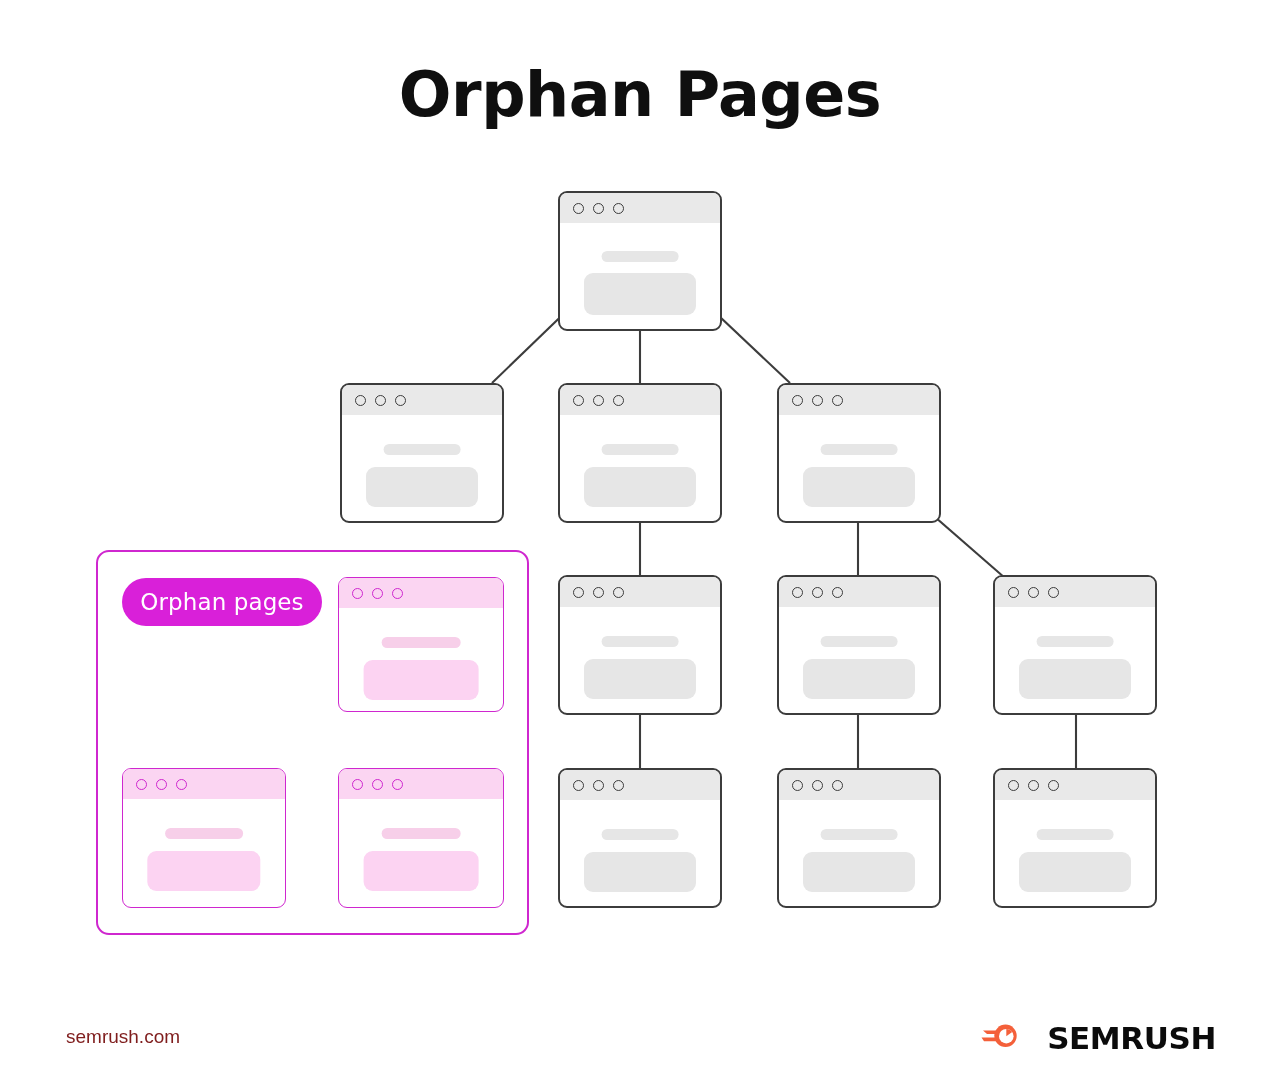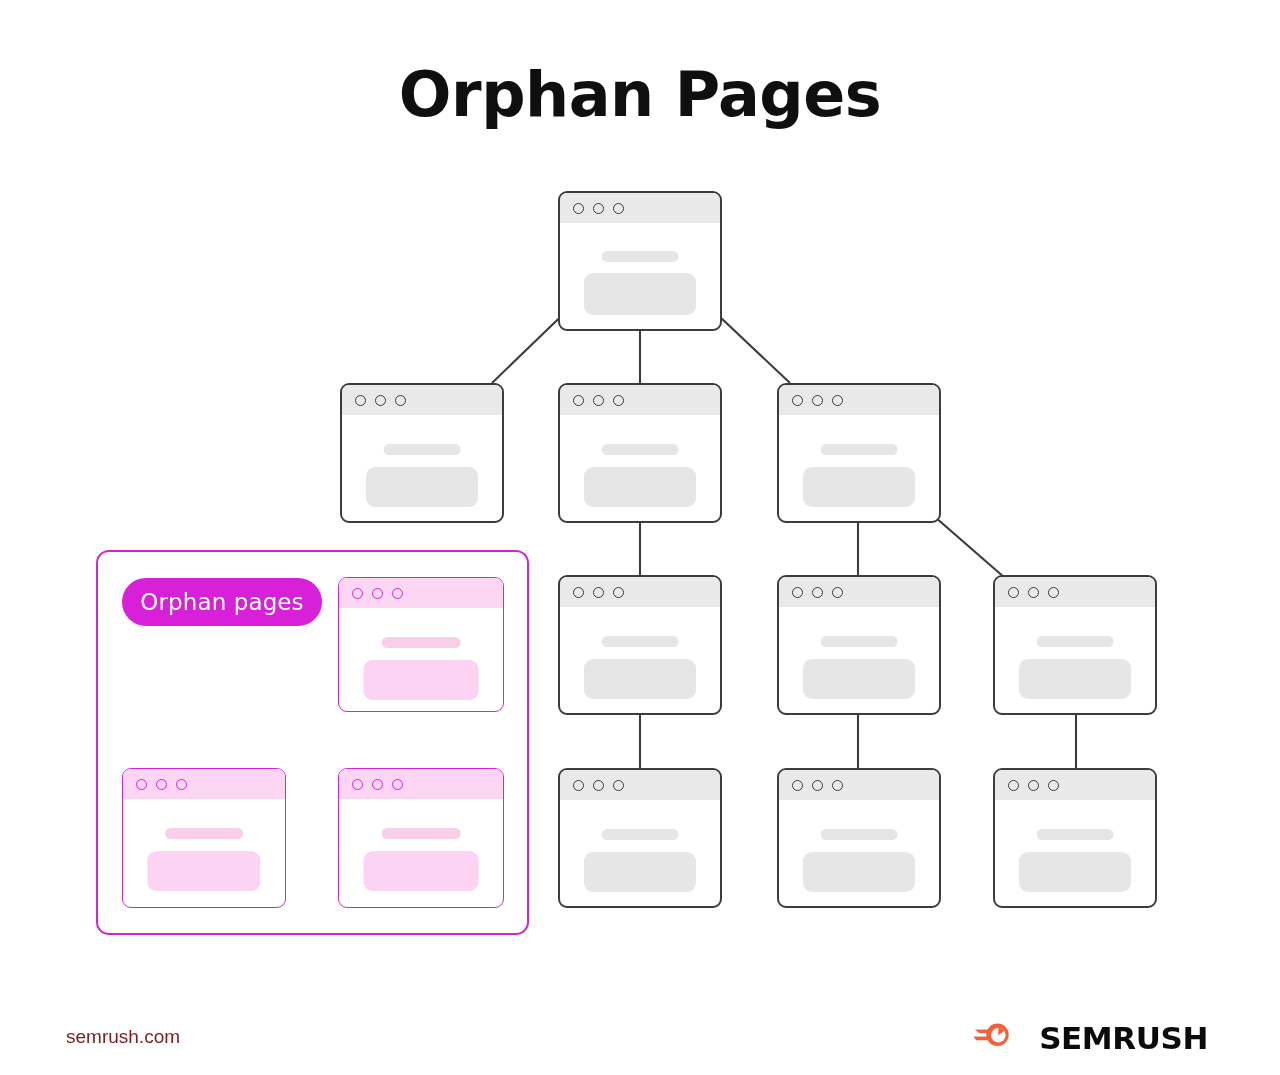--- a/index.html
+++ b/index.html
@@ -143,24 +143,24 @@
   .footer-url {
     position: absolute;
     left: 66px;
     top: 1026px;
     font-size: 19px;
     color: #7f1d1d;
     font-family: "Liberation Sans", sans-serif;
   }
   .brand {
     position: absolute;
-    right: 72px;
+    right: 64px;
     top: 1020px;
     display: flex;
-    align-items: flex-start;
+    align-items: center;
     gap: 26px;
   }
   .brand-name {
     font-size: 31px;
     font-weight: 700;
     letter-spacing: -0.4px;
     color: #0b0b0b;
     font-family: "DejaVu Sans", "Liberation Sans", sans-serif;
   }
 </style>

